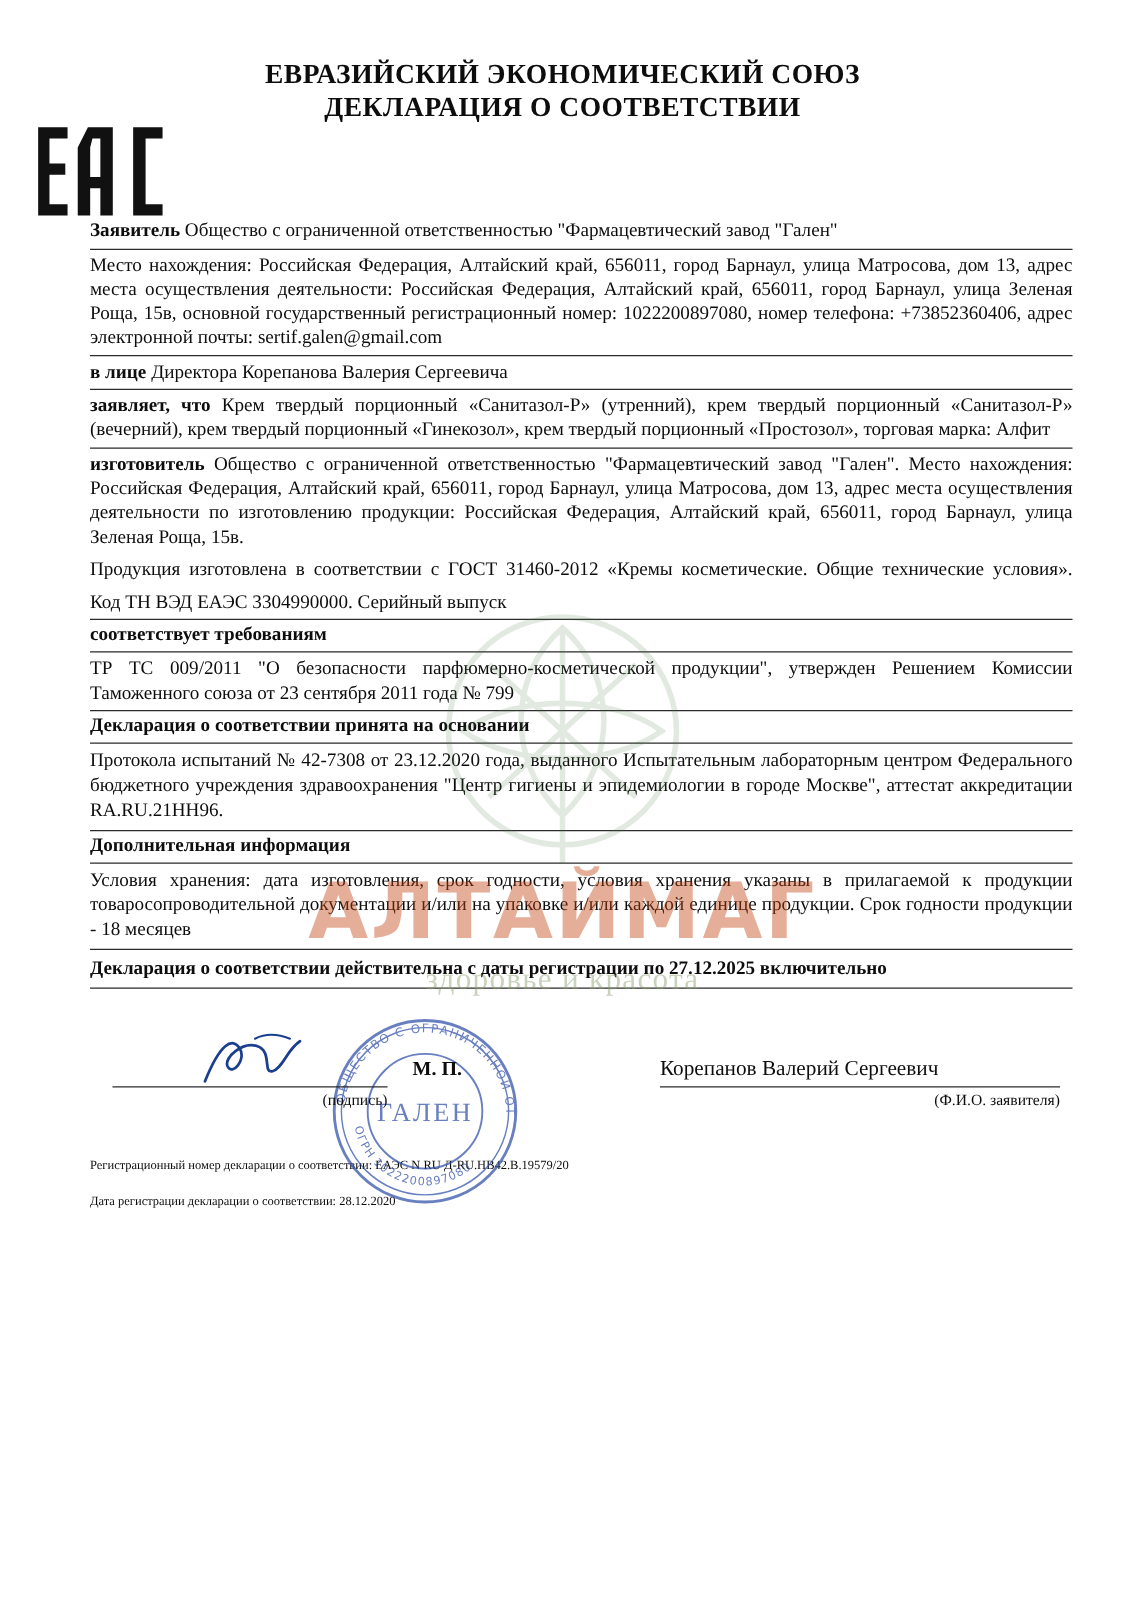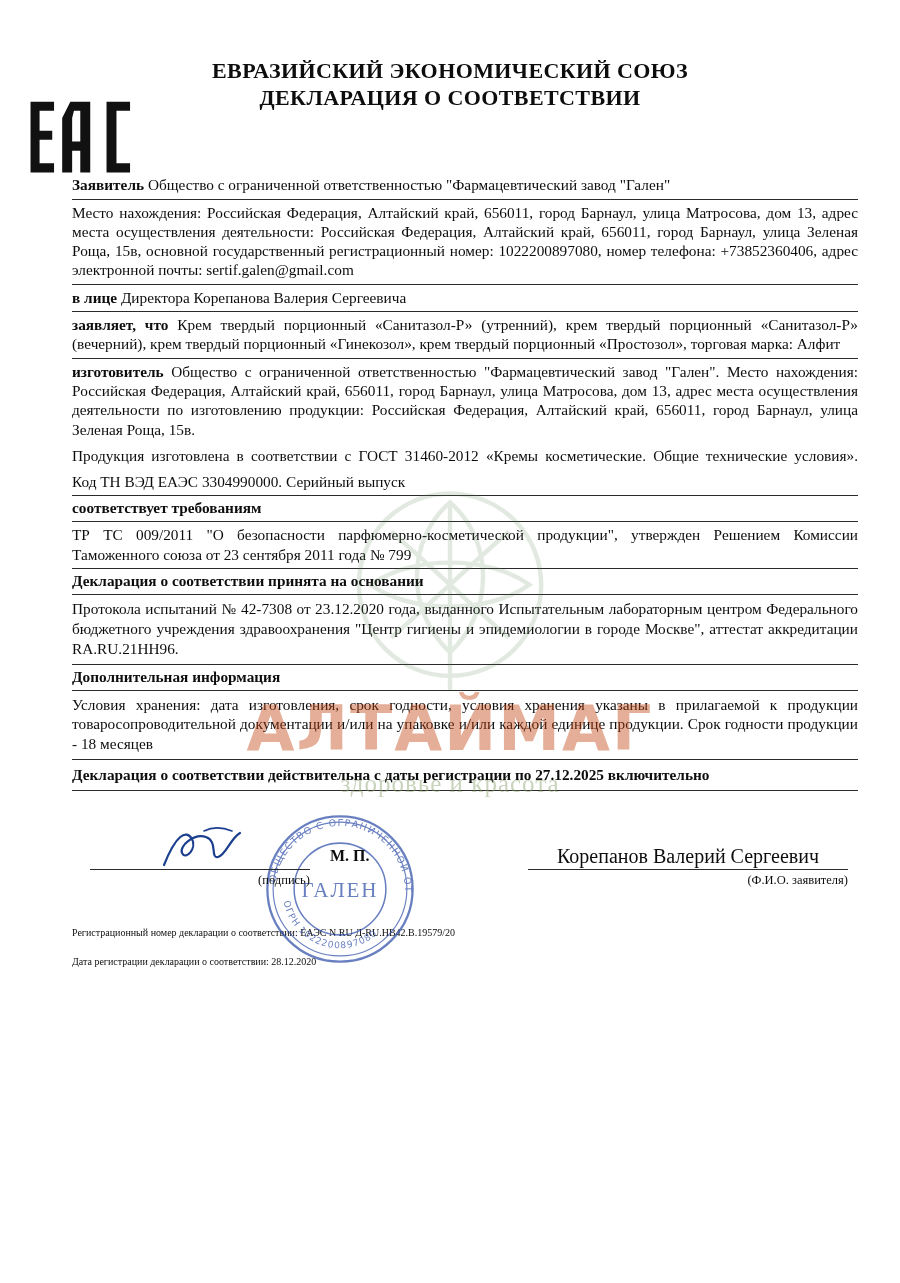--- a/index.html
+++ b/index.html
@@ -12,21 +12,21 @@
     background: #ffffff;
     font-family: "Liberation Serif", serif;
     color: #0d0d0d;
     position: relative;
     overflow: hidden;
   }
 
   .page {
     position: absolute;
     inset: 0;
-    padding: 16px;
+    padding: 4px;
   }
 
   
   .doc-title {
     text-align: center;
     font-weight: bold;
     font-size: 22px;
     letter-spacing: 0.4px;
     line-height: 1.22;
     padding-top: 42px;
@@ -123,22 +123,21 @@
     left: 258px;
     top: 50px;
     font-size: 16px;
     font-weight: bold;
   }
   .signer-name {
     position: absolute;
     right: 10px;
     top: 48px;
     width: 320px;
-    text-align: center;
-    font-size: 20px;
+    font-size: 17px;
   }
 
   .scribble {
     position: absolute;
     left: 88px;
     top: 28px;
     width: 86px;
     height: 46px;
     color: #1b3f8f;
   }

